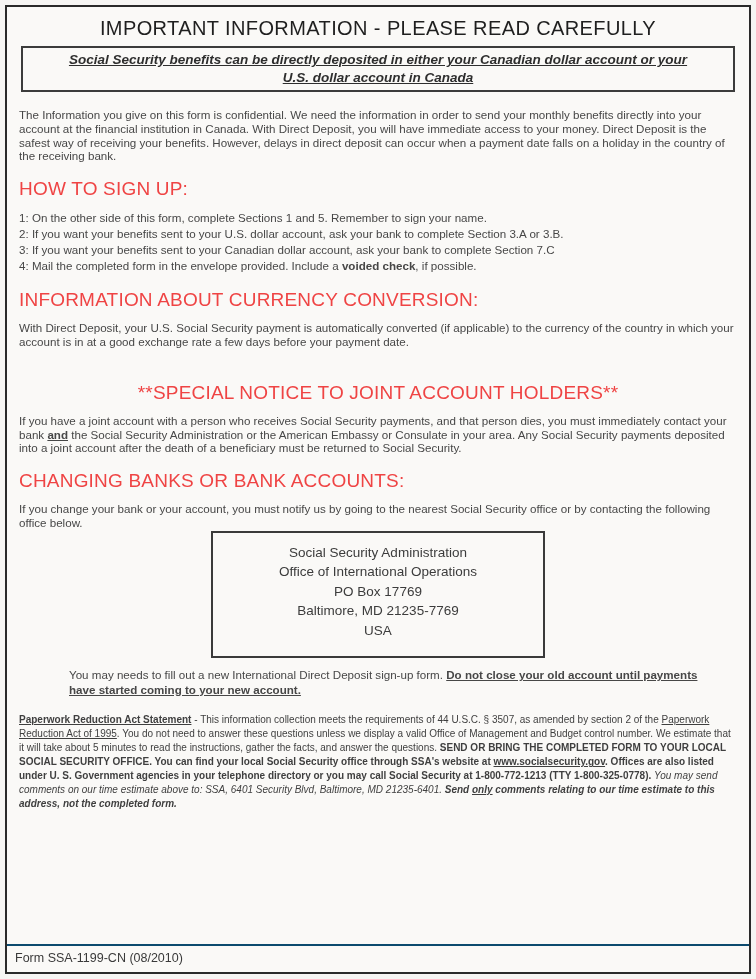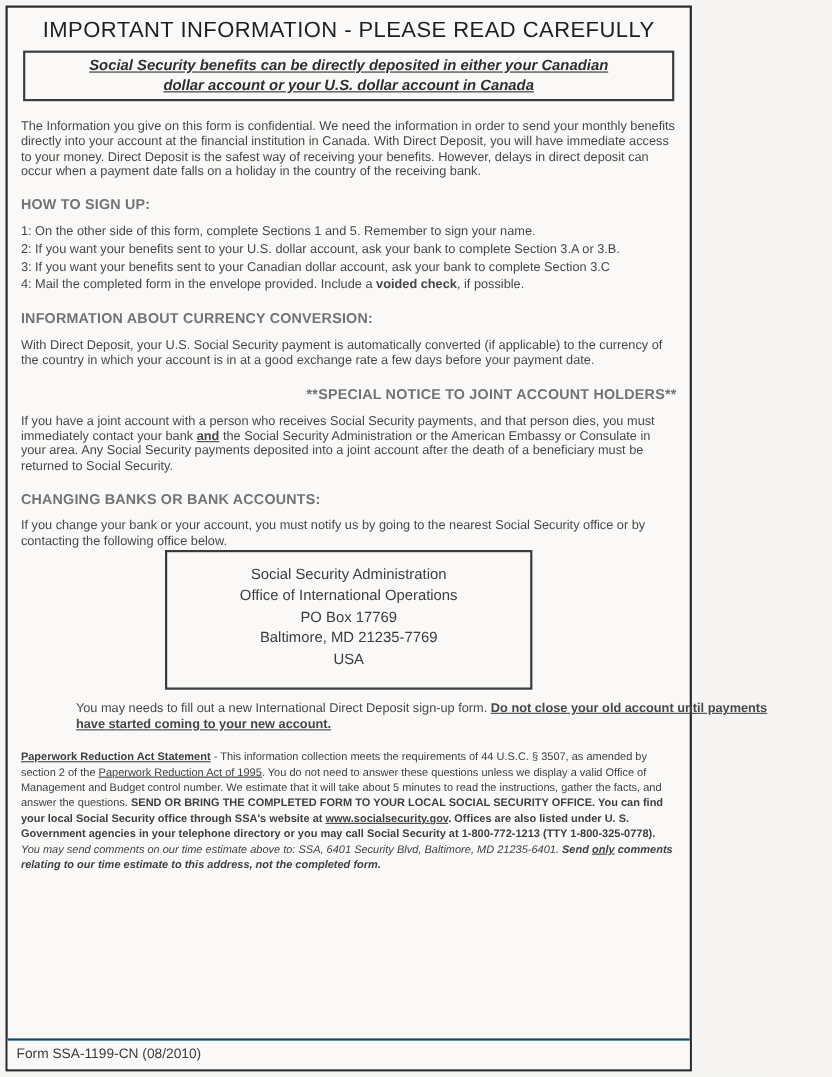--- a/index.html
+++ b/index.html
@@ -6,21 +6,21 @@
   html, body {
     width: 756px; height: 979px;
     background: #f6f5f3;
     font-family: "Liberation Sans", sans-serif;
     color: #474747;
     overflow: hidden;
   }
   .sheet {
     position: absolute;
     left: 5px; top: 5px;
-    width: 624px; height: 969px;
+    width: 746px; height: 969px;
     border: 2px solid #2a2a2a;
     background: #faf9f7;
     padding: 0 12px;
   }
   h1.title {
     margin-top: 8px;
     text-align: center;
     font-size: 20px;
     font-weight: normal;
     letter-spacing: 0.4px;
@@ -37,26 +37,26 @@
     color: #2e2e2e;
   }
   p.body {
     margin-top: 10px;
     font-size: 11.6px;
     line-height: 13.8px;
     color: #474747;
   }
   h2.sec {
     margin-top: 15px;
-    font-size: 13px;
-    font-weight: bold;
+    font-size: 19px;
+    font-weight: normal;
     letter-spacing: 0.2px;
-    color: #737373;
+    color: #ef4444;
   }
-  h2.center { text-align: right; margin-top: 16px; }
+  h2.center { text-align: center; margin-top: 33px; }
   .steps { margin-top: 10px; }
   .steps p {
     font-size: 11.6px;
     line-height: 16px;
     color: #474747;
   }
   .address-box {
     margin: 1px auto 0 auto;
     width: 334px;
     border: 2px solid #3a3a3a;
@@ -104,21 +104,21 @@
     <span class="b i u">Social Security benefits can be directly deposited in either your Canadian dollar account or your U.S. dollar account in Canada</span>
   </div>
 
   <p class="body">The Information you give on this form is confidential. We need the information in order to send your monthly benefits directly into your account at the financial institution in Canada. With Direct Deposit, you will have immediate access to your money. Direct Deposit is the safest way of receiving your benefits. However, delays in direct deposit can occur when a payment date falls on a holiday in the country of the receiving bank.</p>
 
   <h2 class="sec">HOW TO SIGN UP:</h2>
 
   <div class="steps">
     <p>1: On the other side of this form, complete Sections 1 and 5. Remember to sign your name.</p>
     <p>2: If you want your benefits sent to your U.S. dollar account, ask your bank to complete Section 3.A or 3.B.</p>
-    <p>3: If you want your benefits sent to your Canadian dollar account, ask your bank to complete Section 3.C</p>
+    <p>3: If you want your benefits sent to your Canadian dollar account, ask your bank to complete Section 7.C</p>
     <p><span>4: Mail the completed form in the envelope provided. Include a </span><span class="b">voided check</span><span>, if possible.</span></p>
   </div>
 
   <h2 class="sec">INFORMATION ABOUT CURRENCY CONVERSION:</h2>
 
   <p class="body">With Direct Deposit, your U.S. Social Security payment is automatically converted (if applicable) to the currency of the country in which your account is in at a good exchange rate a few days before your payment date.</p>
 
   <h2 class="sec center">**SPECIAL NOTICE TO JOINT ACCOUNT HOLDERS**</h2>
 
   <p class="body"><span>If you have a joint account with a person who receives Social Security payments, and that person dies, you must immediately contact your bank </span><span class="b u">and</span><span> the Social Security Administration or the American Embassy or Consulate in your area. Any Social Security payments deposited into a joint account after the death of a beneficiary must be returned to Social Security.</span></p>

